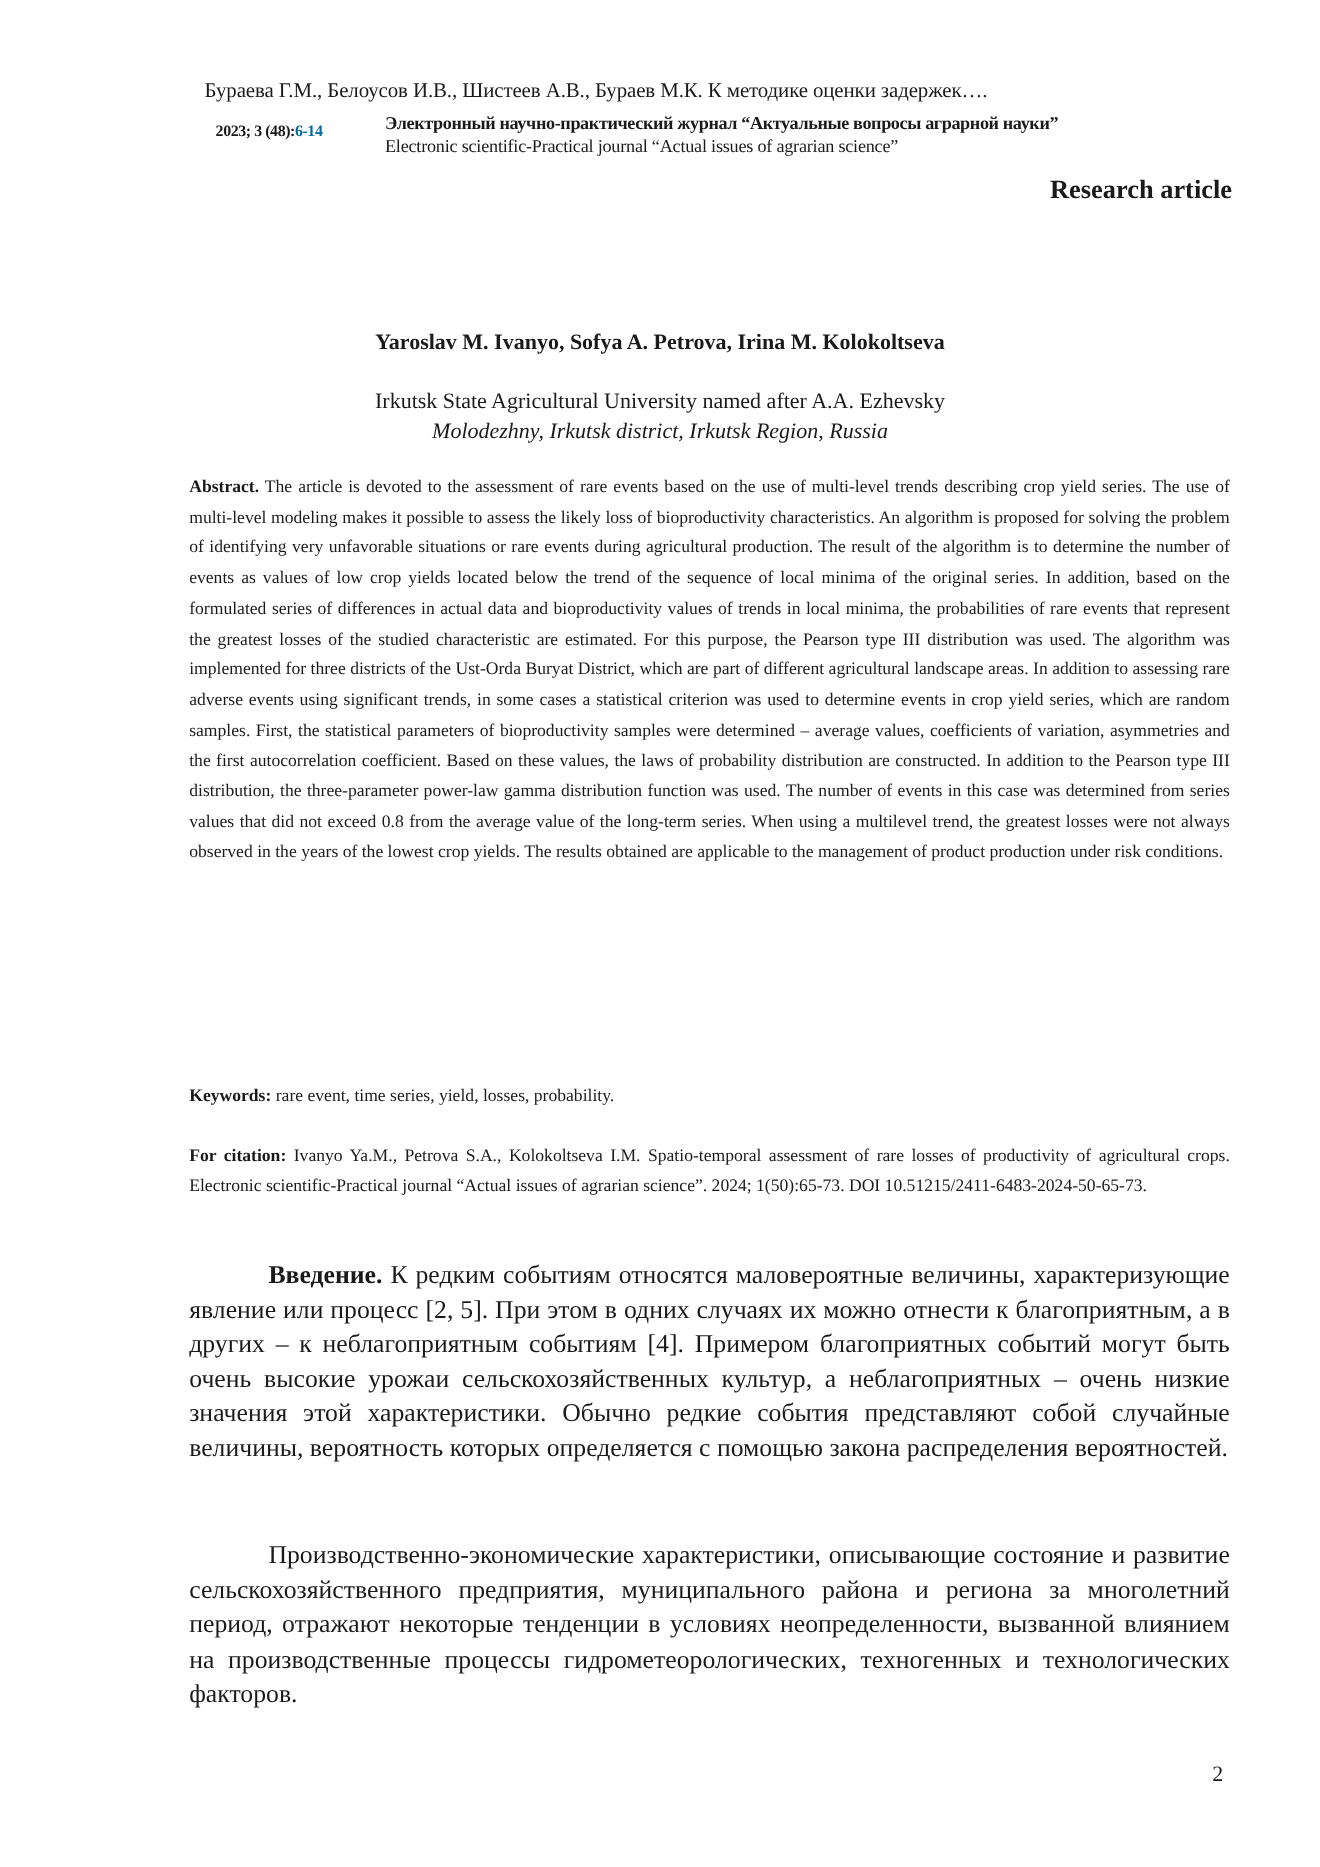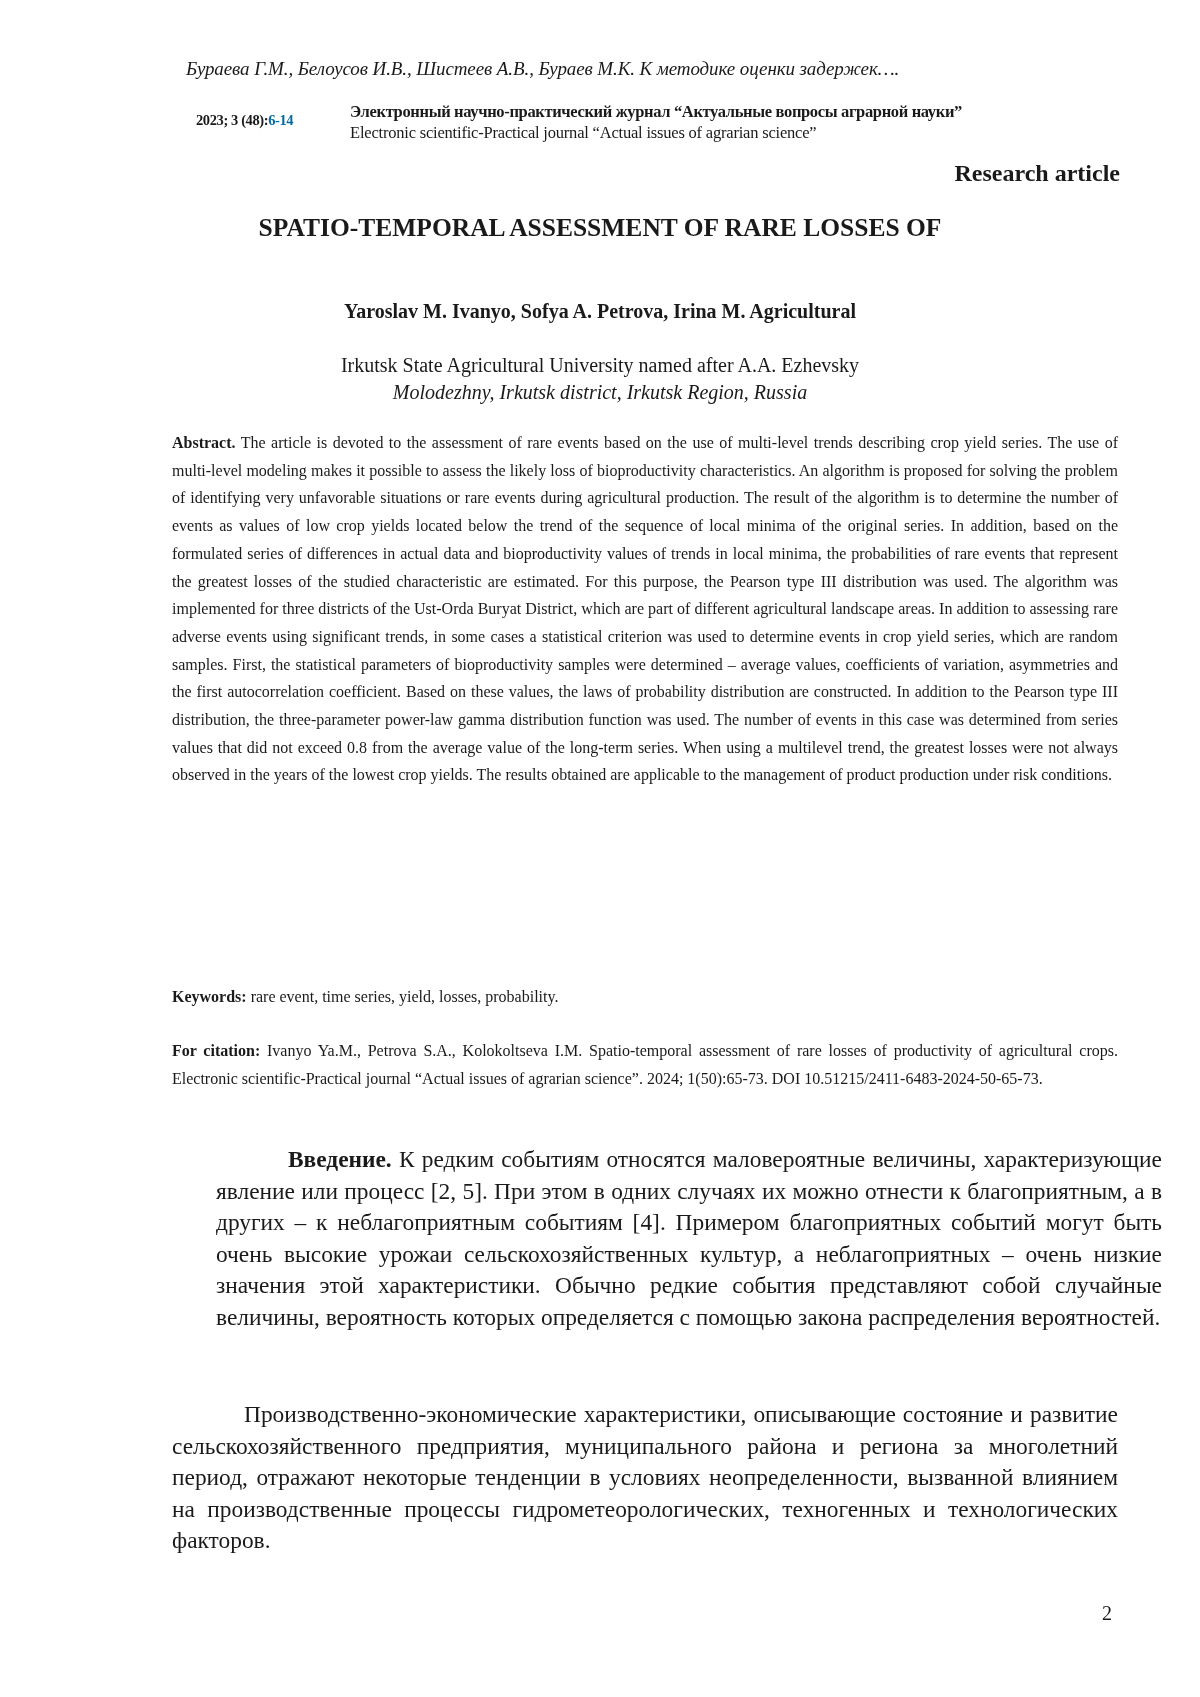--- a/index.html
+++ b/index.html
@@ -1,20 +1,20 @@
 <!DOCTYPE html>
 <html><head>
 <meta charset="utf-8">
 <style>
   html, body { margin: 0; padding: 0; background: #ffffff; }
   body { width: 1200px; height: 1697px; position: relative; overflow: hidden;
          font-family: "Liberation Serif", "DejaVu Serif", serif; color: #1a1a1a; }
   .page { position: absolute; left: 0; top: 0; width: 1200px; height: 1697px; }
 
-  .running-head { position: absolute; left: 186px; top: 58px; font-size: 19px; font-style: italic; letter-spacing: -0.1px; }
+  .running-head { position: absolute; left: 186px; top: 72px; font-size: 19px; letter-spacing: -0.1px; }
   .issue { position: absolute; left: 196px; top: 112px; font-size: 14.5px; font-weight: bold; letter-spacing: -0.4px; }
   .issue .pages { color: #e8141c; }
   .journal-ru { position: absolute; left: 350px; top: 102px; font-size: 16.5px; font-weight: bold; letter-spacing: -0.35px; }
   .journal-en { position: absolute; left: 350px; top: 123px; font-size: 16.5px; letter-spacing: -0.2px; }
 
   .article-type { position: absolute; right: 80px; top: 160px; font-size: 24px; font-weight: bold; }
 
   .title { position: absolute; left: 170px; width: 860px; top: 212px; text-align: center;
            font-size: 25.5px; font-weight: bold; line-height: 32px; }
   .authors { position: absolute; left: 170px; width: 860px; top: 300px; text-align: center; font-size: 20px; font-weight: bold; }
@@ -22,45 +22,44 @@
   .affil .loc { font-style: italic; }
 
   .block { position: absolute; left: 172px; width: 946px; font-size: 16px; line-height: 27.7px; text-align: justify; }
   .abstract { top: 429px; }
   .keywords { top: 983px; }
   .citation { top: 1037px; }
   .b { font-weight: bold; }
 
   .ru { position: absolute; left: 172px; width: 946px; font-size: 23.4px; line-height: 31.5px; text-align: justify; }
   .ru p { margin: 0; text-indent: 72px; }
-  .ru1 { top: 1144px; margin-left: 44px; }
+  .ru1 { top: 1144px; }
   .ru2 { top: 1399px; }
 
   .page-num { position: absolute; left: 1102px; top: 1602px; font-size: 20px; }
 </style>
 </head>
 <body>
 
 <div class="page">
 
   <div class="running-head">Бураева Г.М., Белоусов И.В., Шистеев А.В., Бураев М.К. К методике оценки задержек….</div>
 
   <div class="issue">
     <span>2023; 3 (48):</span><span class="pages" style="color: #0369a1;">6-14</span>
   </div>
   <div class="journal-ru">Электронный научно-практический журнал “Актуальные вопросы аграрной науки”</div>
   <div class="journal-en">Electronic scientific-Practical journal “Actual issues of agrarian science”</div>
 
   <div class="article-type">Research article</div>
 
   <div class="title">
-    <div>SPATIO-TEMPORAL ASSESSMENT OF RARE LOSSES OF</div>
   </div>
 
-  <div class="authors">Yaroslav M. Ivanyo, Sofya A. Petrova, Irina M. Agricultural</div>
+  <div class="authors">Yaroslav M. Ivanyo, Sofya A. Petrova, Irina M. Kolokoltseva</div>
 
   <div class="affil">
     <div>Irkutsk State Agricultural University named after A.A. Ezhevsky</div>
     <div class="loc">Molodezhny, Irkutsk district, Irkutsk Region, Russia</div>
   </div>
 
   <div class="block abstract">
     <span class="b">Abstract.</span><span> The article is devoted to the assessment of rare events based on the use of multi-level trends describing crop yield series. The use of multi-level modeling makes it possible to assess the likely loss of bioproductivity characteristics. An algorithm is proposed for solving the problem of identifying very unfavorable situations or rare events during agricultural production. The result of the algorithm is to determine the number of events as values of low crop yields located below the trend of the sequence of local minima of the original series. In addition, based on the formulated series of differences in actual data and bioproductivity values of trends in local minima, the probabilities of rare events that represent the greatest losses of the studied characteristic are estimated. For this purpose, the Pearson type III distribution was used. The algorithm was implemented for three districts of the Ust-Orda Buryat District, which are part of different agricultural landscape areas. In addition to assessing rare adverse events using significant trends, in some cases a statistical criterion was used to determine events in crop yield series, which are random samples. First, the statistical parameters of bioproductivity samples were determined – average values, coefficients of variation, asymmetries and the first autocorrelation coefficient. Based on these values, the laws of probability distribution are constructed. In addition to the Pearson type III distribution, the three-parameter power-law gamma distribution function was used. The number of events in this case was determined from series values that did not exceed 0.8 from the average value of the long-term series. When using a multilevel trend, the greatest losses were not always observed in the years of the lowest crop yields. The results obtained are applicable to the management of product production under risk conditions.</span>
   </div>
 

